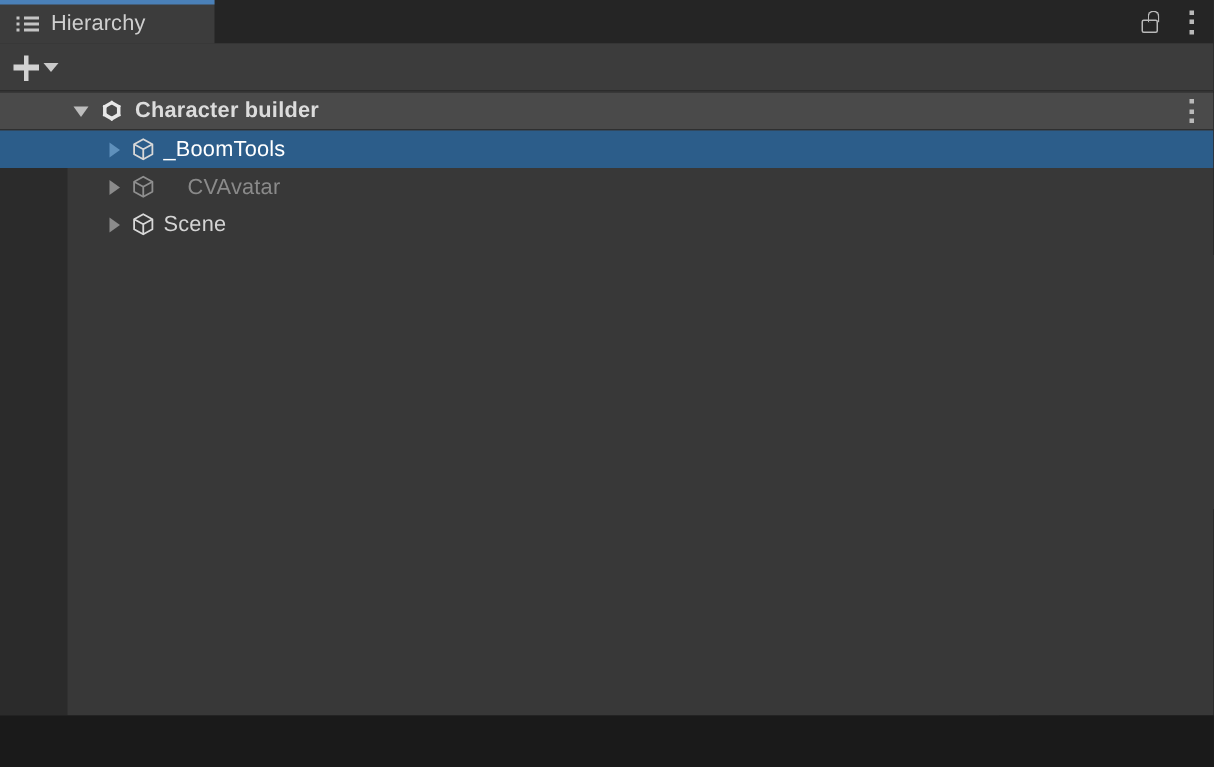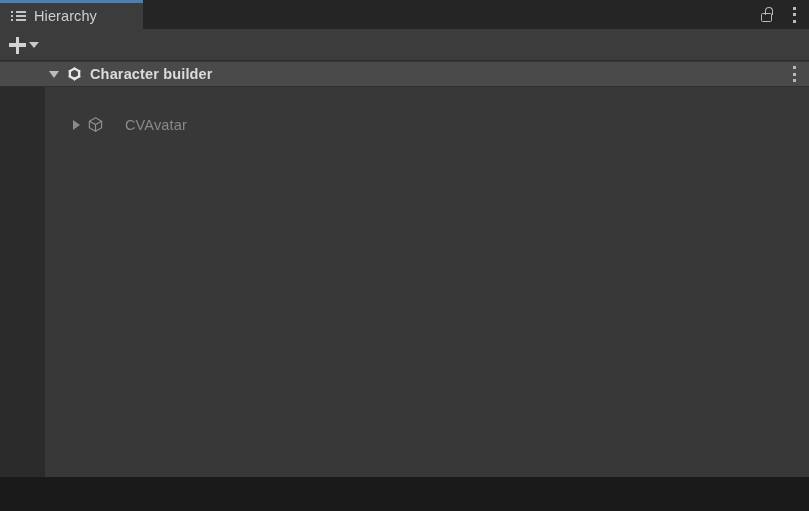--- a/index.html
+++ b/index.html
@@ -465,33 +465,57 @@
         <span class="row-label label-scene" style="margin-left:7px;">Character builder</span>
         <span class="row-kebab">
           <span class="kebab">
             <span></span>
               <span></span>
               <span></span>
           </span>
         </span>
       </div>
 
+      <div class="row selected" style="top:25px;">
+        <span class="twisty" style="margin-left:68px;">
+          <span class="tri-right on-sel"></span>
+        </span>
+        <span class="cube-ico" style="margin-left:3px;">
+          <svg width="17" height="17" viewBox="0 0 24 24">
+            <path d="M12 2.6 20.6 7.3v9.4L12 21.4 3.4 16.7V7.3z" fill="none" stroke="#d8d8d8" stroke-width="1.7" stroke-linejoin="round"></path>
+            <path d="M3.4 7.3 12 12l8.6-4.7M12 12v9.4" fill="none" stroke="#d8d8d8" stroke-width="1.7" stroke-linejoin="round"></path>
+          </svg>
+        </span>
+        <span class="row-label label-selected" style="margin-left:5px;">_BoomTools</span>
+      </div>
 
       <div class="row" style="top:50px;">
         <span class="twisty" style="margin-left:68px;">
           <span class="tri-right"></span>
         </span>
         <span class="cube-ico" style="margin-left:3px;">
           <svg width="17" height="17" viewBox="0 0 24 24">
             <path d="M12 2.6 20.6 7.3v9.4L12 21.4 3.4 16.7V7.3z" fill="none" stroke="#8f8f8f" stroke-width="1.7" stroke-linejoin="round"></path>
             <path d="M3.4 7.3 12 12l8.6-4.7M12 12v9.4" fill="none" stroke="#8f8f8f" stroke-width="1.7" stroke-linejoin="round"></path>
           </svg>
         </span>
         <span class="row-label label-dim" style="margin-left:21px;">CVAvatar</span>
       </div>
 
+      <div class="row" style="top:75px;">
+        <span class="twisty" style="margin-left:68px;">
+          <span class="tri-right"></span>
+        </span>
+        <span class="cube-ico" style="margin-left:3px;">
+          <svg width="17" height="17" viewBox="0 0 24 24">
+            <path d="M12 2.6 20.6 7.3v9.4L12 21.4 3.4 16.7V7.3z" fill="none" stroke="#d8d8d8" stroke-width="1.7" stroke-linejoin="round"></path>
+            <path d="M3.4 7.3 12 12l8.6-4.7M12 12v9.4" fill="none" stroke="#d8d8d8" stroke-width="1.7" stroke-linejoin="round"></path>
+          </svg>
+        </span>
+        <span class="row-label label-normal" style="margin-left:5px;">Scene</span>
+      </div>
 
     </div>
   </div>
 
   <div class="bottom-strip"></div>
 
 </div>
 
 </body></html>

